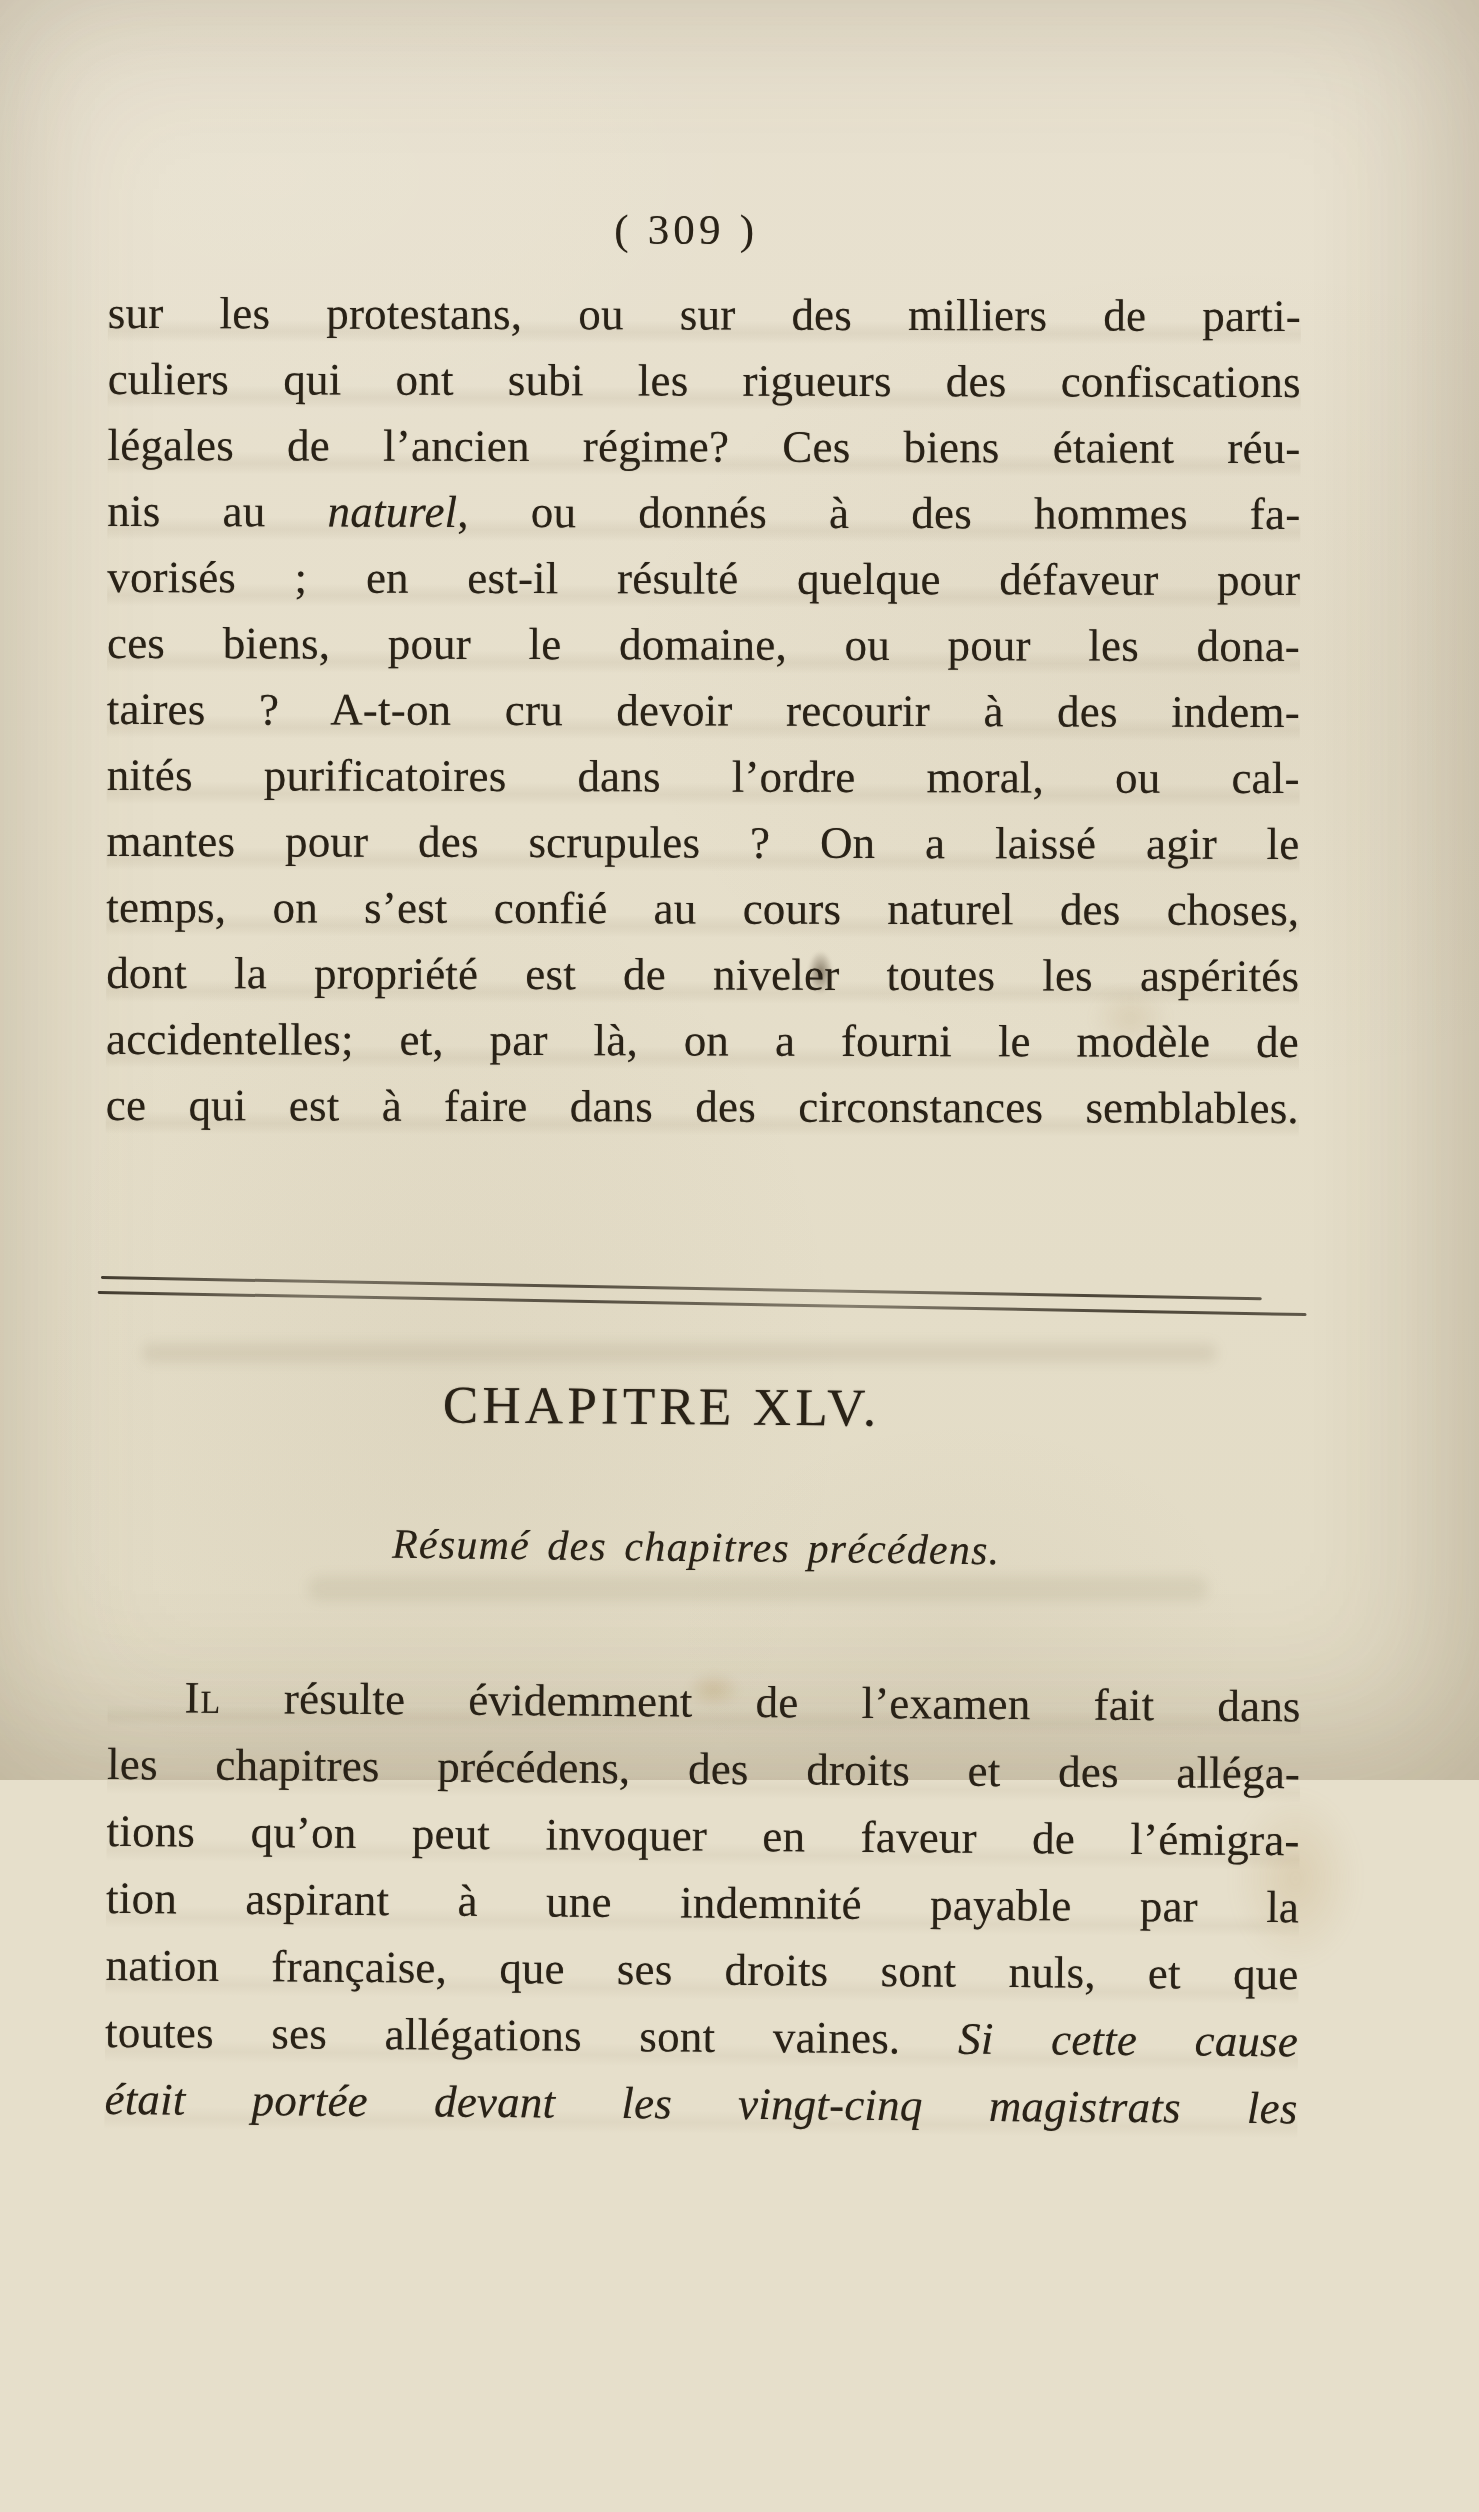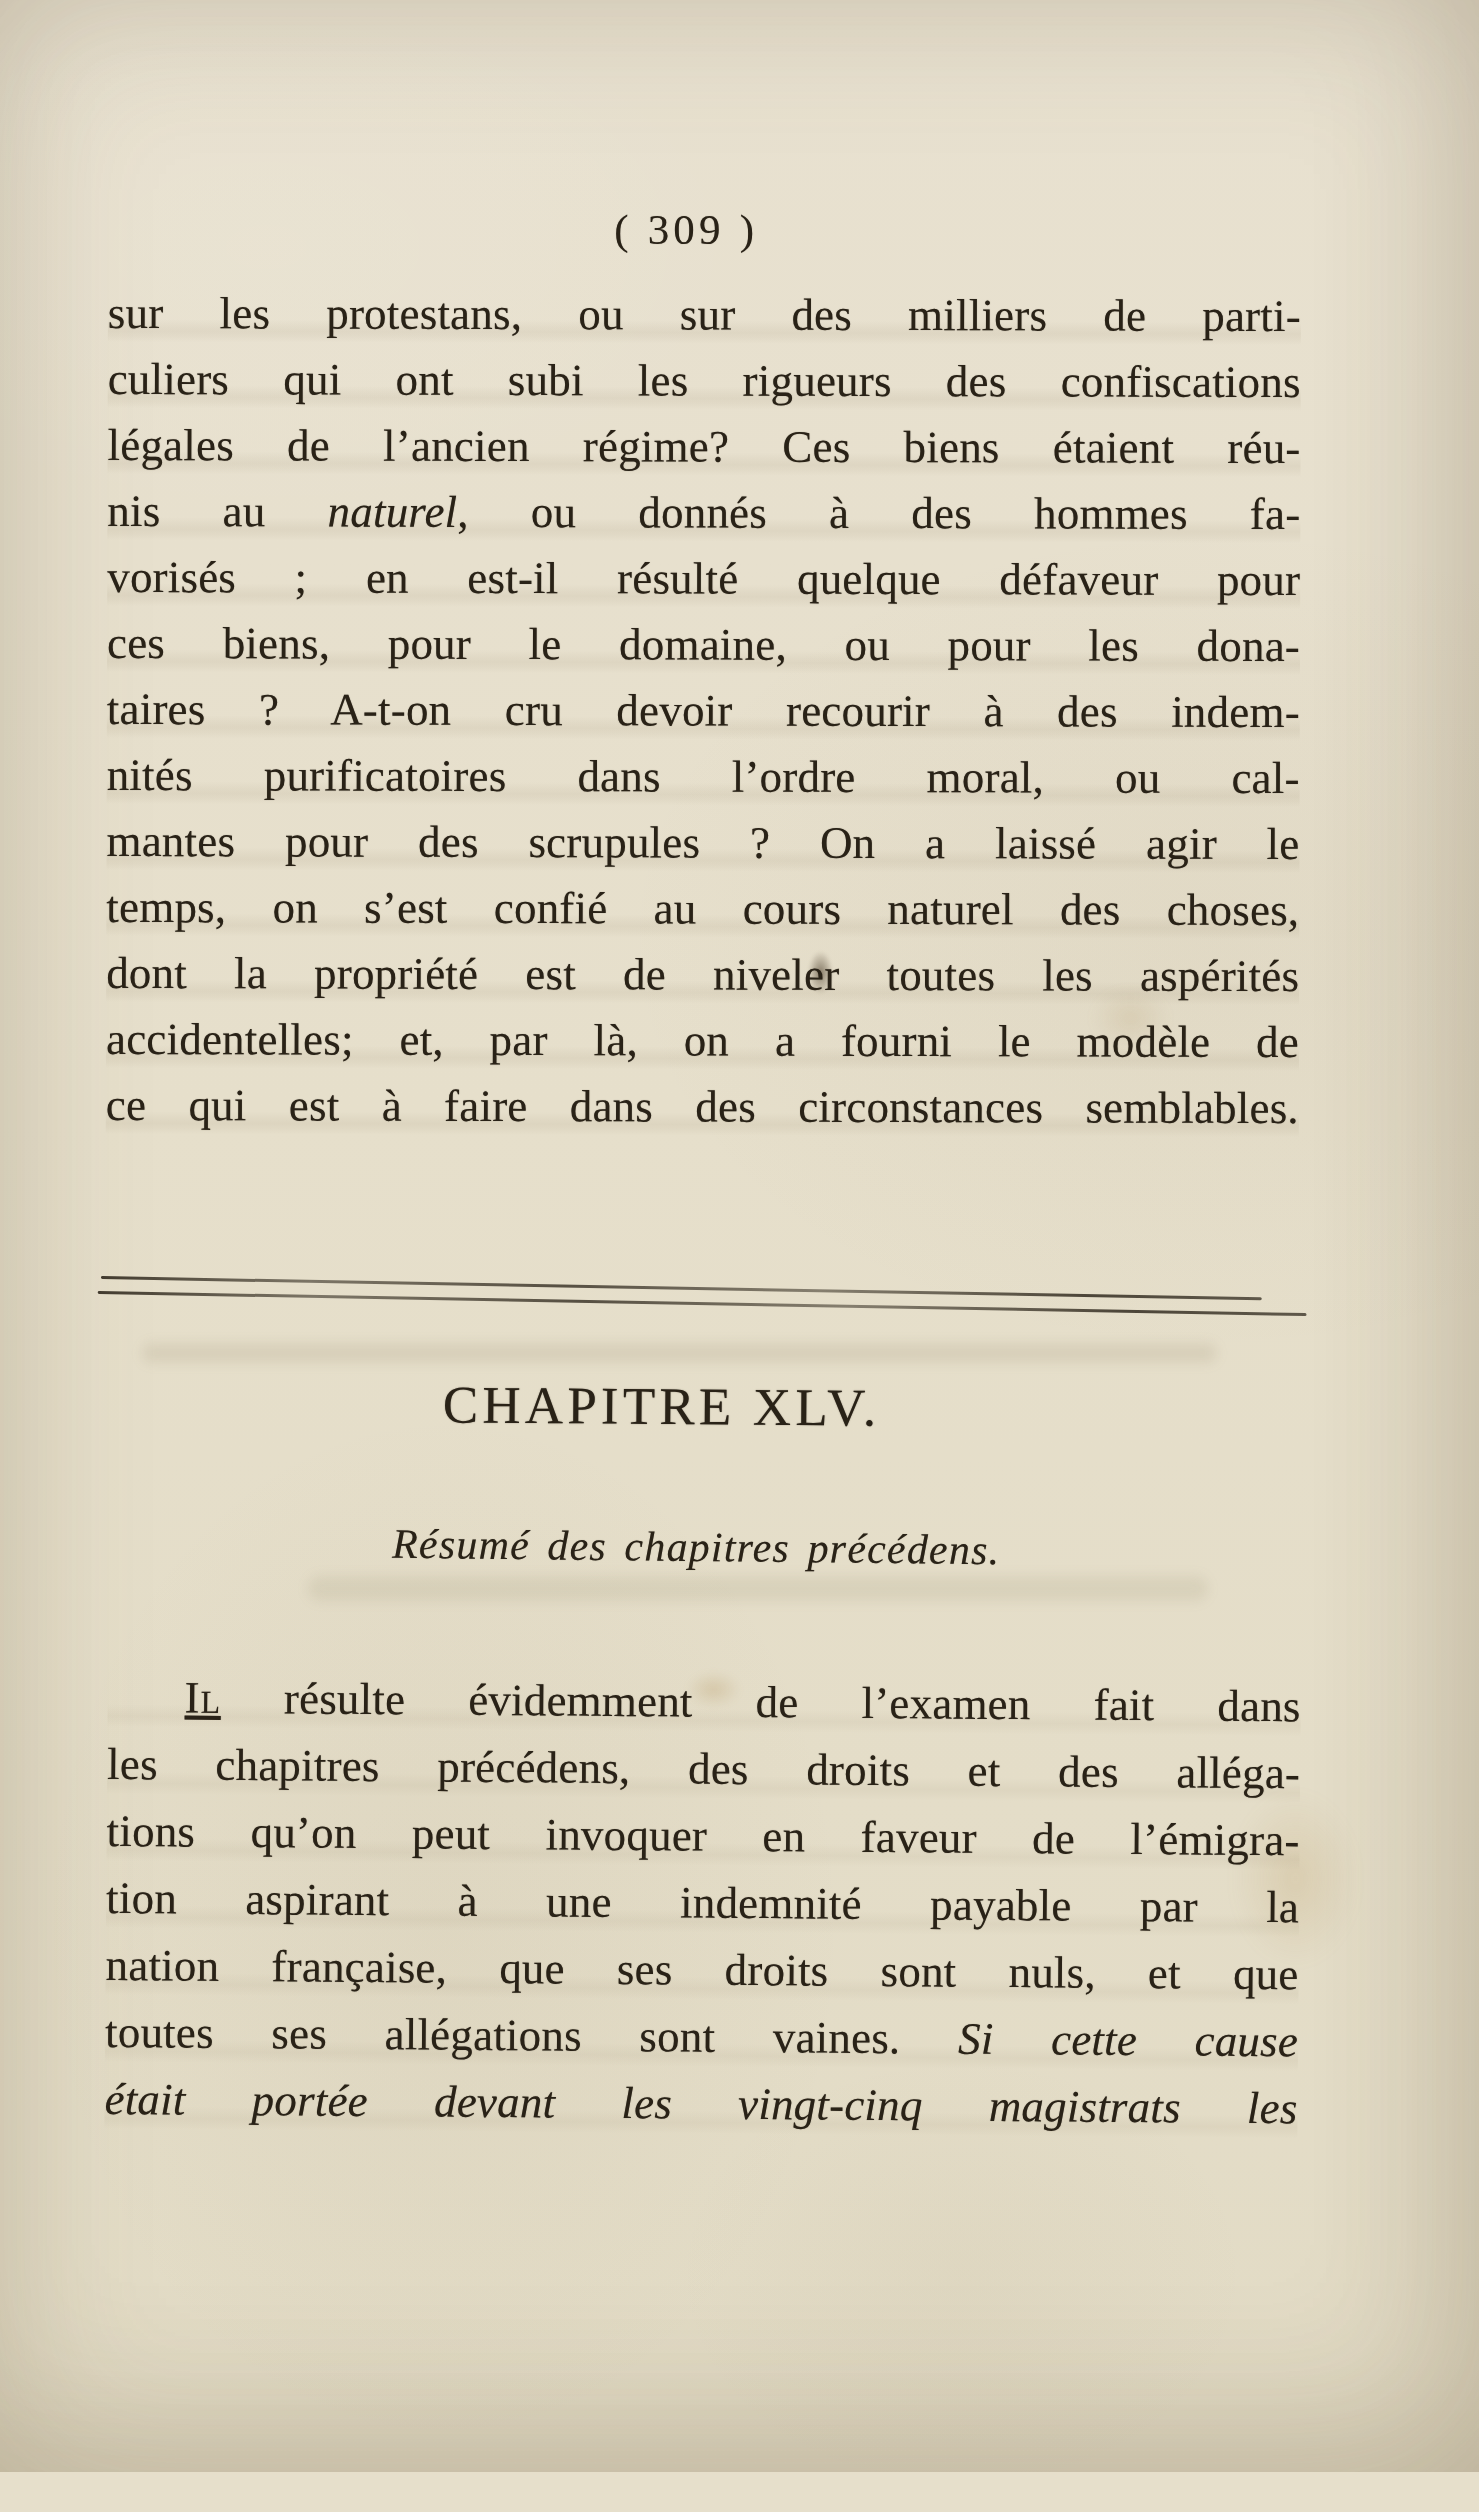--- a/index.html
+++ b/index.html
@@ -9,21 +9,21 @@
   html,body{margin:0;padding:0;}
   body{
     width:1479px;height:2512px;
     background:var(--paper);
     font-family:"Liberation Serif","DejaVu Serif",serif;
     color:var(--ink);
     overflow:hidden;
   }
   .page{
     position:relative;
-    width:1479px;height:2472px;
+    width:1479px;height:1780px;
     background-image:
       radial-gradient(750px 416px at 18% 10%, rgba(255,255,248,0.07), rgba(255,255,248,0) 70%),
       radial-gradient(833px 583px at 82% 38%, rgba(118,98,62,0.05), rgba(118,98,62,0) 72%),
       radial-gradient(583px 750px at 30% 78%, rgba(118,98,62,0.05), rgba(118,98,62,0) 70%),
       radial-gradient(416px 317px at 65% 92%, rgba(118,98,62,0.04), rgba(118,98,62,0) 70%),
       linear-gradient(180deg,#e8e1d0 0%, #e6dfcb 45%, #e2dbc5 100%);
     box-shadow: inset 0 0 158px rgba(104,88,58,0.20), inset -37px -58px 142px rgba(104,88,58,0.14);
   }
   
   .page-number{
@@ -54,21 +54,21 @@
   }
   .para2{ top:1664px; transform:rotate(0.45deg); transform-origin:0 0;
     background:repeating-linear-gradient(180deg,
       rgba(0,0,0,0) 0px, rgba(0,0,0,0) 40px,
       rgba(124,106,74,0.04) 47px, rgba(124,106,74,0.065) 52px,
       rgba(124,106,74,0.04) 57px, rgba(0,0,0,0) 63px, rgba(0,0,0,0) 67px);
   }
   .para2 .line{ height:67px; line-height:67px; }
   .para2 .line:first-child{ padding-left:77px; }
   .it{ font-style:italic; }
-  .sc{ font-variant:small-caps; letter-spacing:0.8px;text-decoration:underline; }
+  .sc{ font-variant:small-caps; letter-spacing:0.8px; }
   
   .rule{
     position:absolute; top:1276px; left:98px; width:1209px;
     transform:rotate(1.05deg); transform-origin:0 0;
   }
   .rule-line{
     height:3.3px; border-radius:1.7px;
     background:linear-gradient(90deg,
       rgba(38,31,20,0.85) 0%, rgba(38,31,20,0.55) 18%,
       rgba(38,31,20,0.75) 40%, rgba(38,31,20,0.5) 62%,

